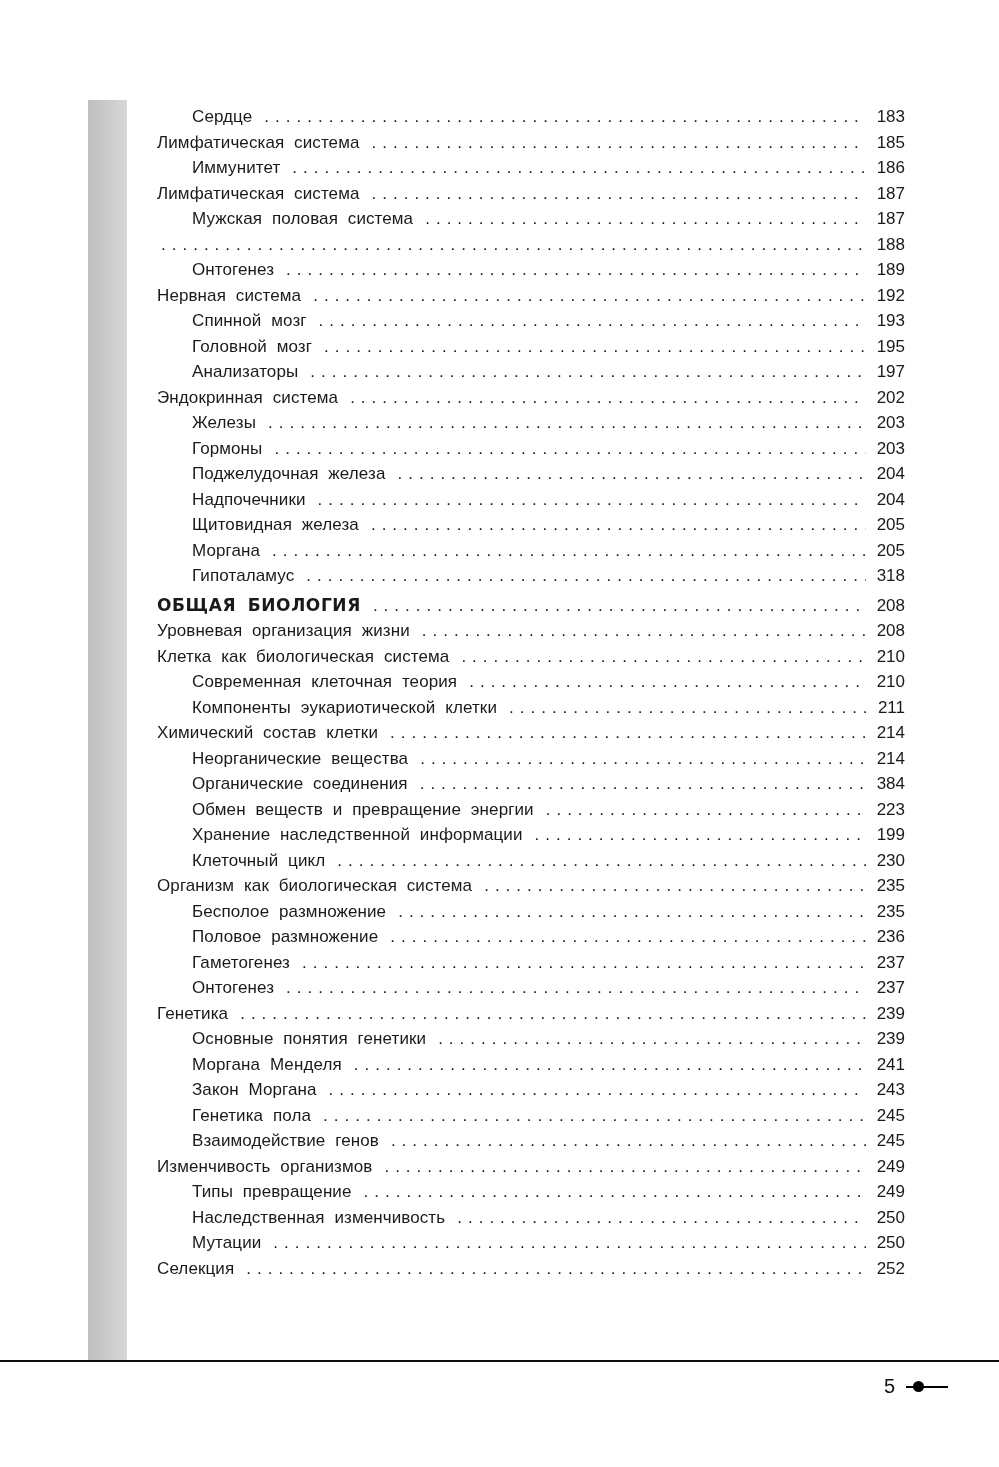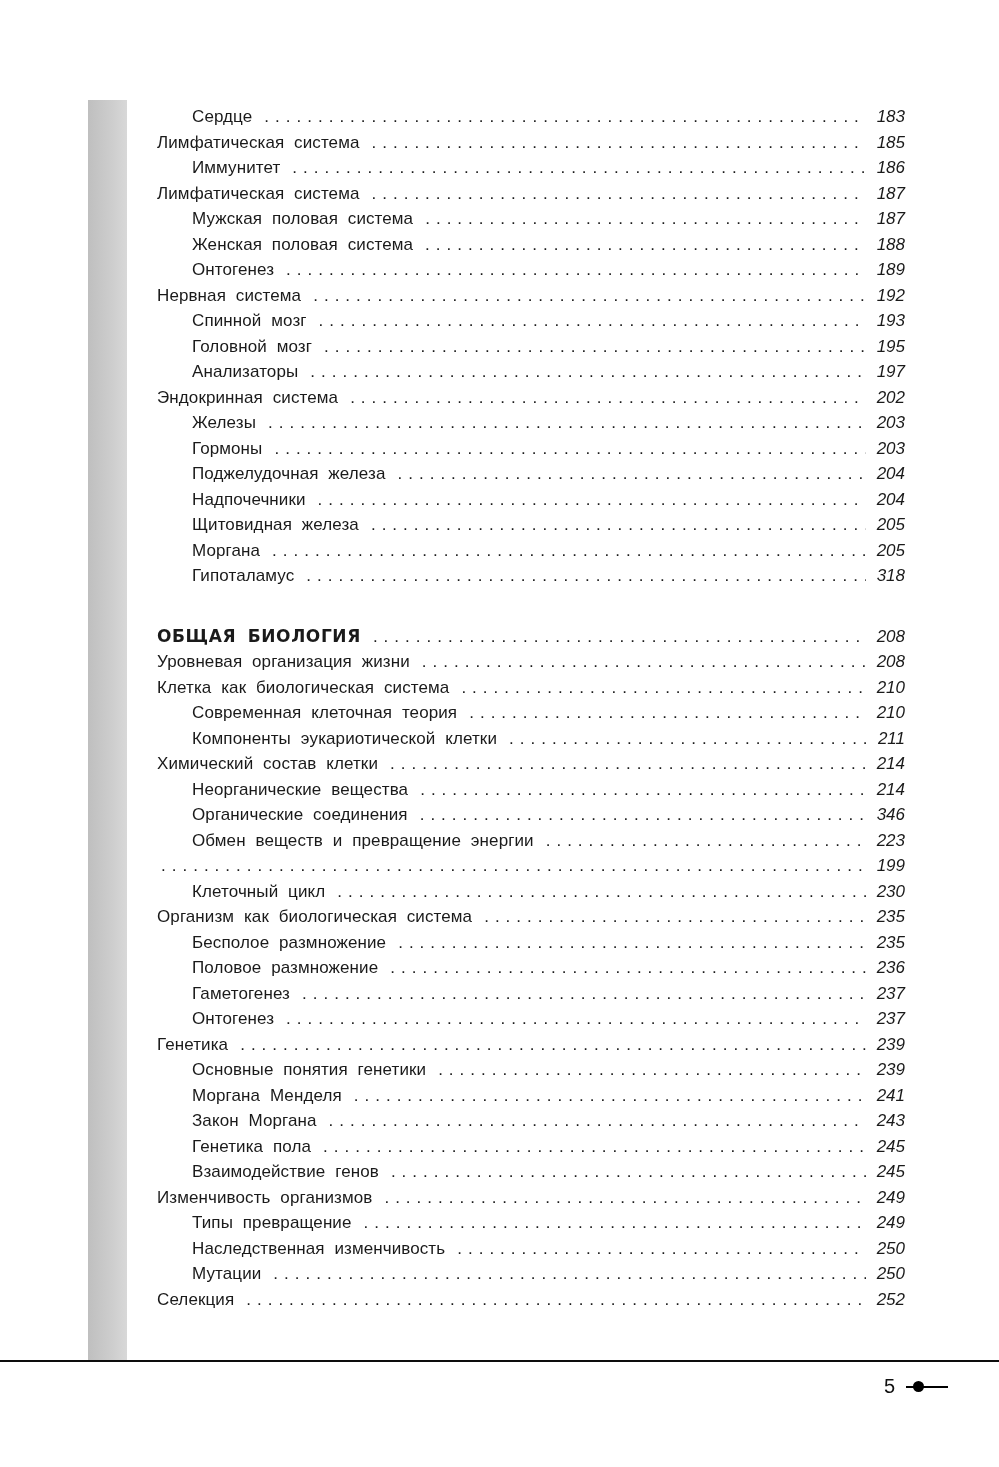--- a/index.html
+++ b/index.html
@@ -49,21 +49,21 @@
   }
 
   .entry .title {
     flex: 0 0 auto;
     word-spacing: 5px;
     letter-spacing: 0.1px;
   }
 
   .entry.level-2 .title { padding-left: 35px; }
 
-  .entry.gap { margin-top: 35px; }
+  .entry.gap { margin-top: 4px; }
 
   .entry.bold .title {
     font-family: "DejaVu Sans", sans-serif;
     font-weight: 900;
     letter-spacing: 0.6px;
   }
 
   .leader {
     flex: 1 1 auto;
     overflow: hidden;
@@ -74,21 +74,20 @@
   .leader::after {
     content: "..........................................................................................................................";
     letter-spacing: 6px;
     font-size: 17px;
     color: #1a1a1a;
   }
 
   .pagenum {
     flex: 0 0 auto;
     text-align: right;
-    font-style: italic;
   }
 
   
   .footer-rule {
     position: absolute;
     left: 0;
     top: 1360px;
     width: 999px;
     height: 2px;
     background: #0d0d0d;
@@ -155,21 +154,20 @@
     <span class="title">Лимфатическая система</span>
     <span class="leader"></span>
     <span class="pagenum">187</span>
   </div>
       <div class="entry level-2">
     <span class="title">Мужская половая система</span>
     <span class="leader"></span>
     <span class="pagenum">187</span>
   </div>
       <div class="entry level-2">
-    <span class="title">Женская половая система</span>
     <span class="leader"></span>
     <span class="pagenum">188</span>
   </div>
       <div class="entry level-2">
     <span class="title">Онтогенез</span>
     <span class="leader"></span>
     <span class="pagenum">189</span>
   </div>
       <div class="entry level-1">
     <span class="title">Нервная система</span>
@@ -262,28 +260,29 @@
     <span class="pagenum">214</span>
   </div>
       <div class="entry level-2">
     <span class="title">Неорганические вещества</span>
     <span class="leader"></span>
     <span class="pagenum">214</span>
   </div>
       <div class="entry level-2">
     <span class="title">Органические соединения</span>
     <span class="leader"></span>
-    <span class="pagenum">346</span>
+    <span class="pagenum">384</span>
   </div>
       <div class="entry level-2">
     <span class="title">Обмен веществ и превращение энергии</span>
     <span class="leader"></span>
     <span class="pagenum">223</span>
   </div>
       <div class="entry level-2">
+    <span class="title">Хранение наследственной информации</span>
     <span class="leader"></span>
     <span class="pagenum">199</span>
   </div>
       <div class="entry level-2">
     <span class="title">Клеточный цикл</span>
     <span class="leader"></span>
     <span class="pagenum">230</span>
   </div>
       <div class="entry level-1">
     <span class="title">Организм как биологическая система</span>

